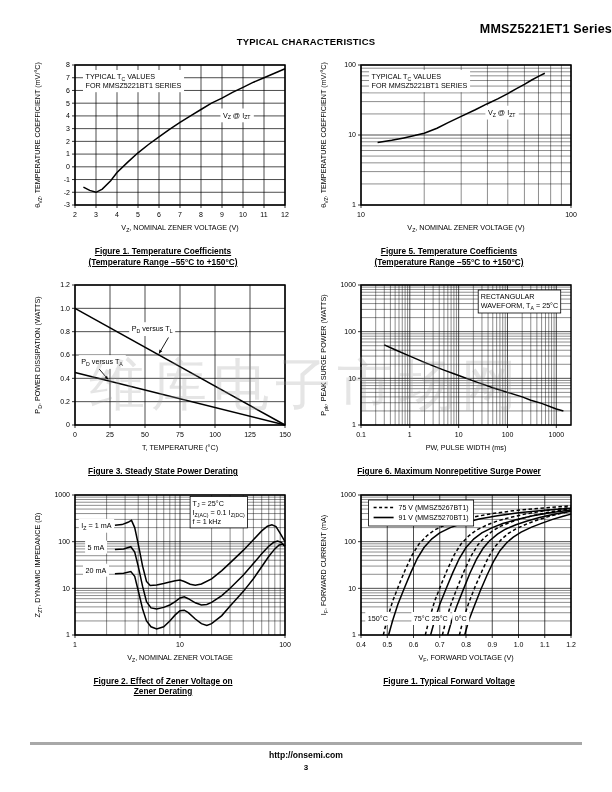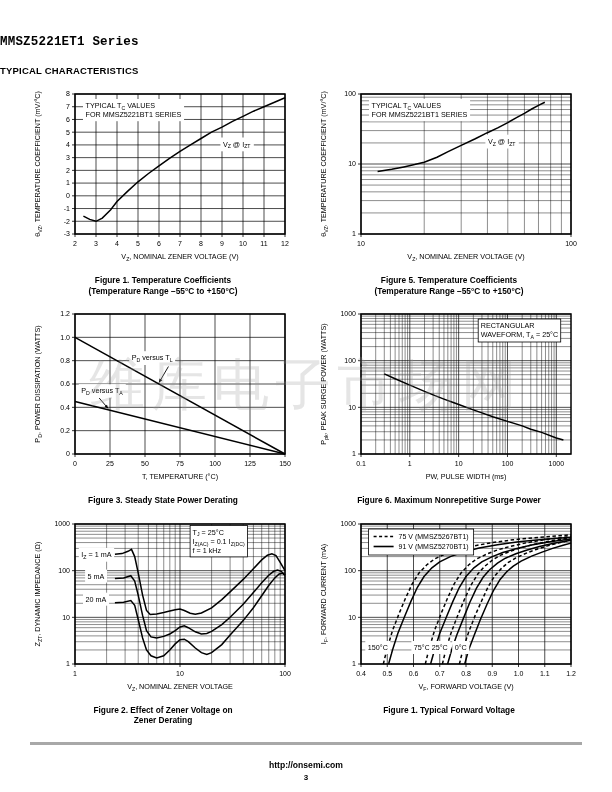--- a/index.html
+++ b/index.html
@@ -1,29 +1,29 @@
 <!DOCTYPE html>
 <html><head>
 <meta charset="utf-8">
 <style>
   html,body{margin:0;padding:0;background:#ffffff;}
   .page{position:relative;width:612px;height:792px;background:#fff;overflow:hidden;
         font-family:"Liberation Sans",sans-serif;color:#000;}
-  .title{font-size:12.5px;font-weight:bold;text-align:left;padding-top:35px;letter-spacing:.2px;font-family:Liberation Mono, monospace;}
-  .subtitle{font-size:9.5px;font-weight:bold;text-align:left;margin-top:16px;letter-spacing:.2px;}
+  .title{font-size:12.5px;font-weight:bold;text-align:right;padding-top:22px;letter-spacing:.2px;}
+  .subtitle{font-size:9.5px;font-weight:bold;text-align:center;letter-spacing:.2px;}
   .grid{display:grid;grid-template-columns:1fr 1fr;column-gap:8px;row-gap:12px;padding:0 24px;margin-top:12px;}
   .fig{display:flex;flex-direction:column;align-items:center;margin:0;}
-  .cap{font-weight:bold;font-size:8.3px;line-height:10.5px;text-align:center;margin-top:7px;}
+  .cap{font-weight:bold;font-size:8.3px;line-height:10.5px;text-align:center;margin-top:7px;text-decoration:underline;}
   svg{font-family:"Liberation Sans",sans-serif;}
   svg text{fill:#000;}
   .watermark{position:absolute;top:348px;left:0;right:0;text-align:center;font-size:56px;
              color:#9a9a9a;opacity:.25;letter-spacing:6px;z-index:4;pointer-events:none;white-space:nowrap;}
   .footer{position:absolute;left:0;right:0;top:742px;}
   .rule{height:3px;background:#a8a8a8;margin:0 30px;}
-  .url{display:block;text-align:center;font-weight:bold;font-size:8.6px;margin-top:15px;color:#000;text-decoration:none;}
+  .url{display:block;text-align:center;font-weight:bold;font-size:8.6px;margin-top:5px;color:#000;text-decoration:none;}
   .pagenum{text-align:center;font-size:8px;font-weight:bold;margin-top:3px;}
 </style>
 </head>
 <body>
 
 <div class="page">
   <div class="title">MMSZ5221ET1 Series</div>
   <div class="subtitle">TYPICAL CHARACTERISTICS</div>
 
   <div class="watermark">维库电子市场网</div>

